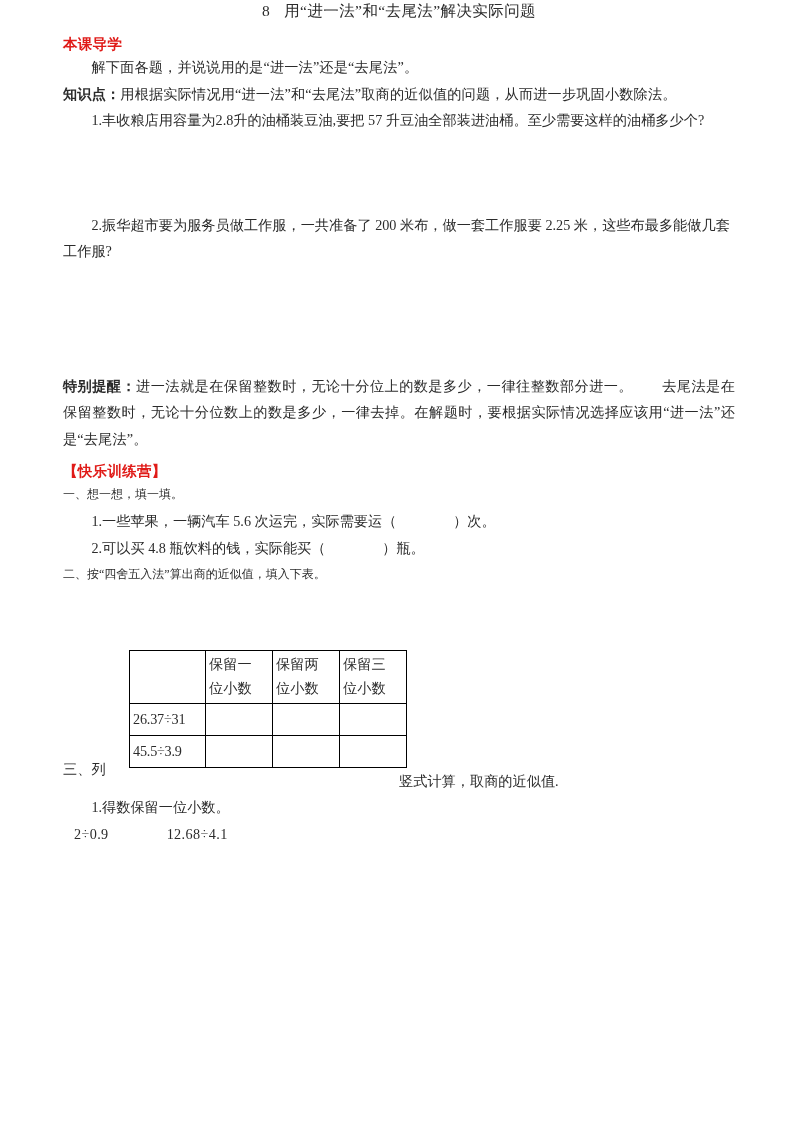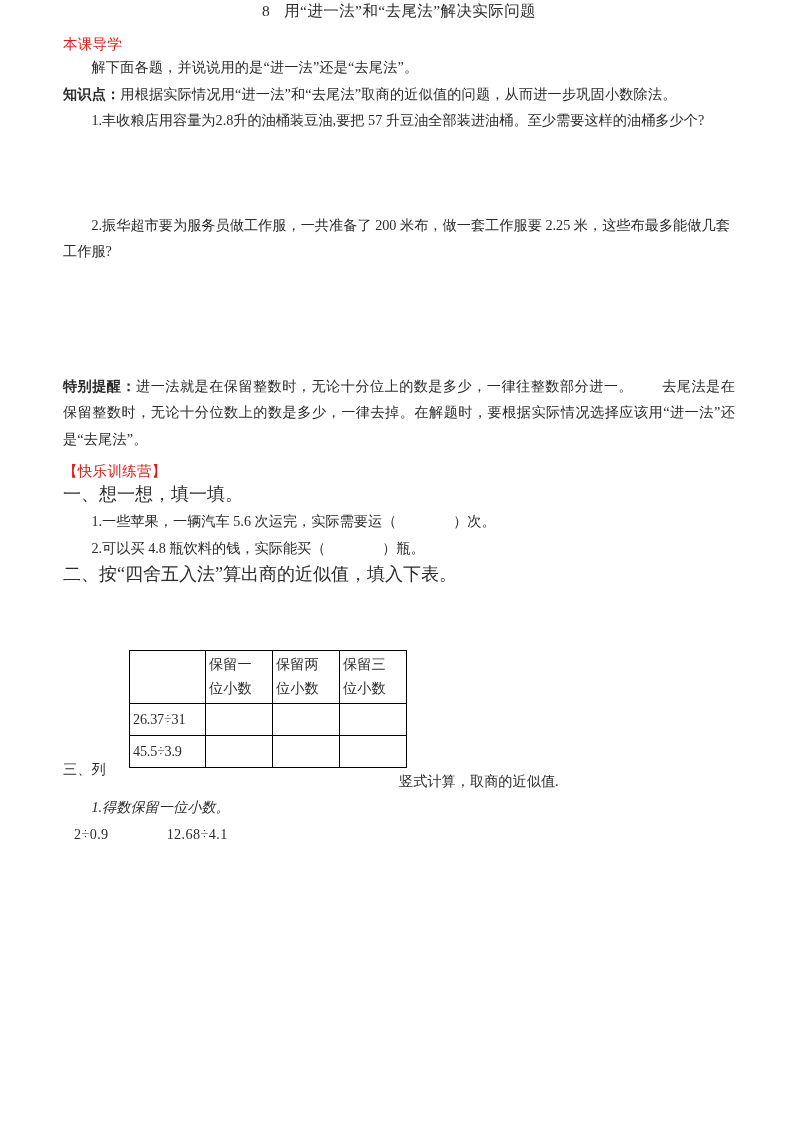--- a/index.html
+++ b/index.html
@@ -30,21 +30,21 @@
     text-align: center;
     font-size: 15.5px;
     line-height: 22px;
     letter-spacing: 0.4px;
     color: #2b2b2b;
   }
   .doc-title .num { margin-right: 14px; }
 
   .red-heading {
     color: #e01b18;
-    font-weight: normal;
+    font-weight: bold;
     font-size: 14.5px;
     line-height: 20px;
     margin-top: 12px;
     letter-spacing: 0.3px;
   }
   .red-heading.second { margin-top: 9px; }
 
   .para {
     font-size: 14.2px;
     line-height: 26.5px;
@@ -58,21 +58,21 @@
   .spacer-lg { height: 78px; }
   .spacer-sm { height: 30px; }
 
   .q-item {
     font-size: 14.2px;
     line-height: 26.5px;
     text-indent: 2em;
     color: #2b2b2b;
   }
   .sec-item {
-    font-size: 18px;
+    font-size: 12px;
     line-height: 27px;
     color: #2b2b2b;
   }
 
   
   .table-zone {
     position: relative;
     height: 206px;
   }
   .sec3-line {
@@ -124,21 +124,20 @@
     color: #2b2b2b;
     margin-left: 11px;
     letter-spacing: 0.4px;
   }
   .calc-line .gap { display: inline-block; width: 58px; }
   .sub-item {
     font-size: 14.2px;
     line-height: 26.5px;
     text-indent: 2em;
     color: #2b2b2b;
-    font-style: italic;
   }
 </style>
 </head>
 <body>
 
 <div class="page">
   <div class="content">
 
     <div class="doc-title">
       <span class="num">8</span><span>用“进一法”和“去尾法”解决实际问题</span>

